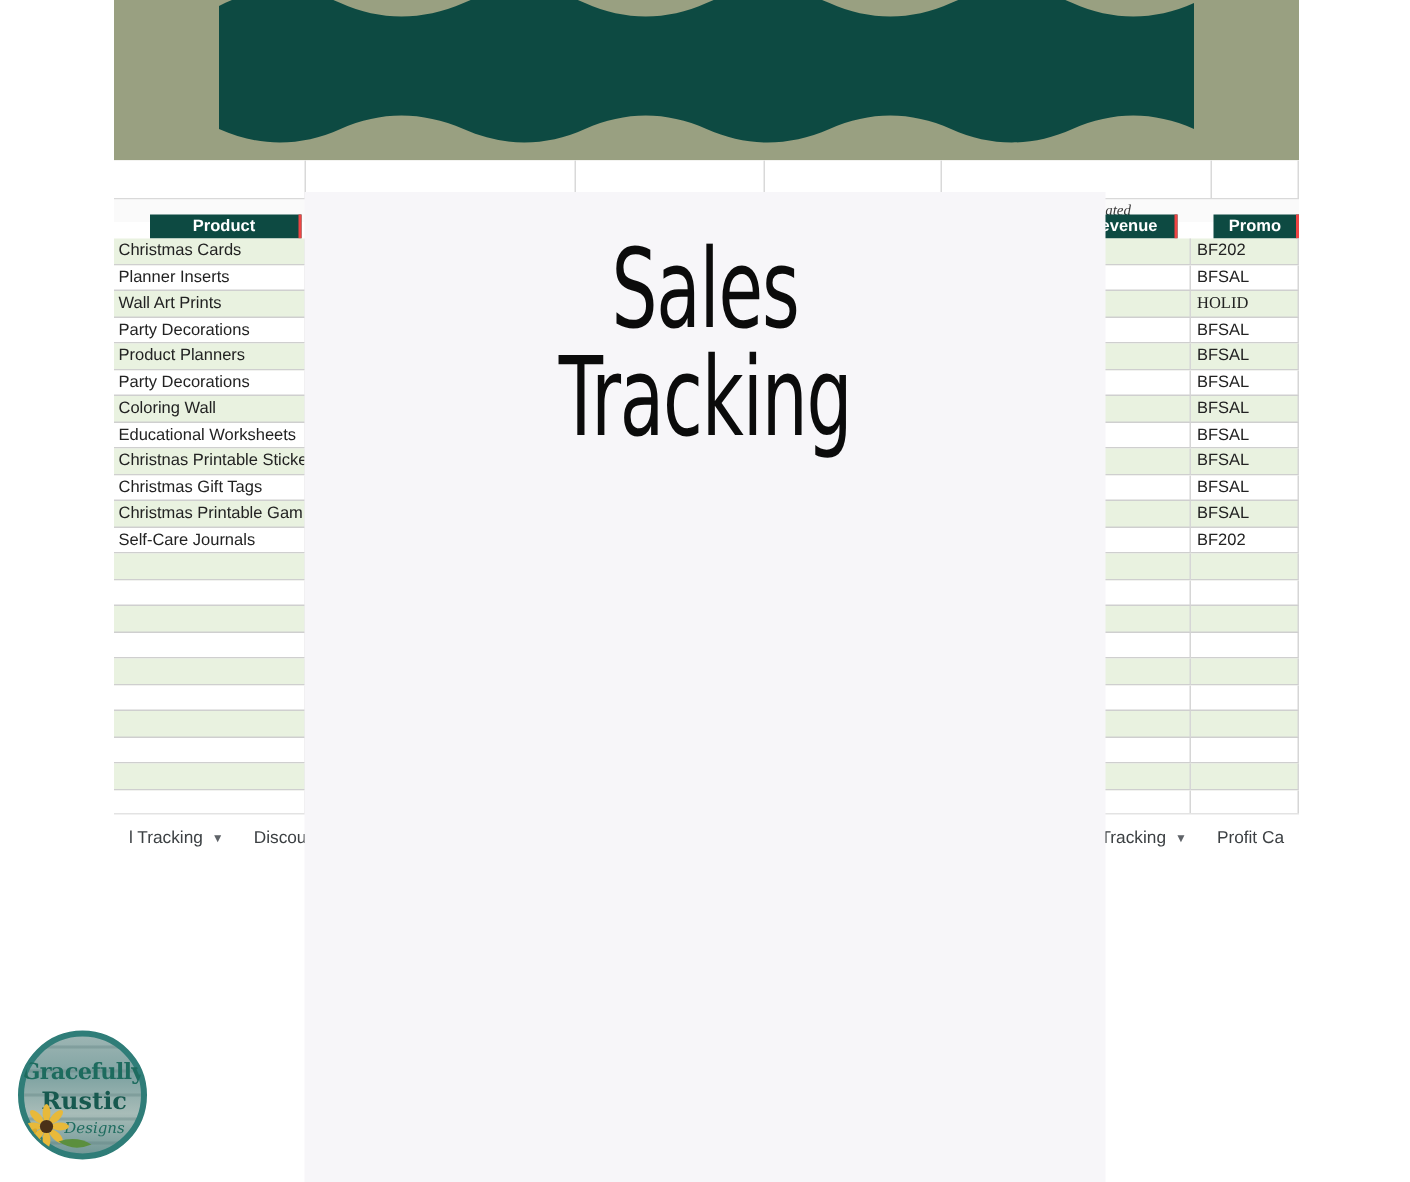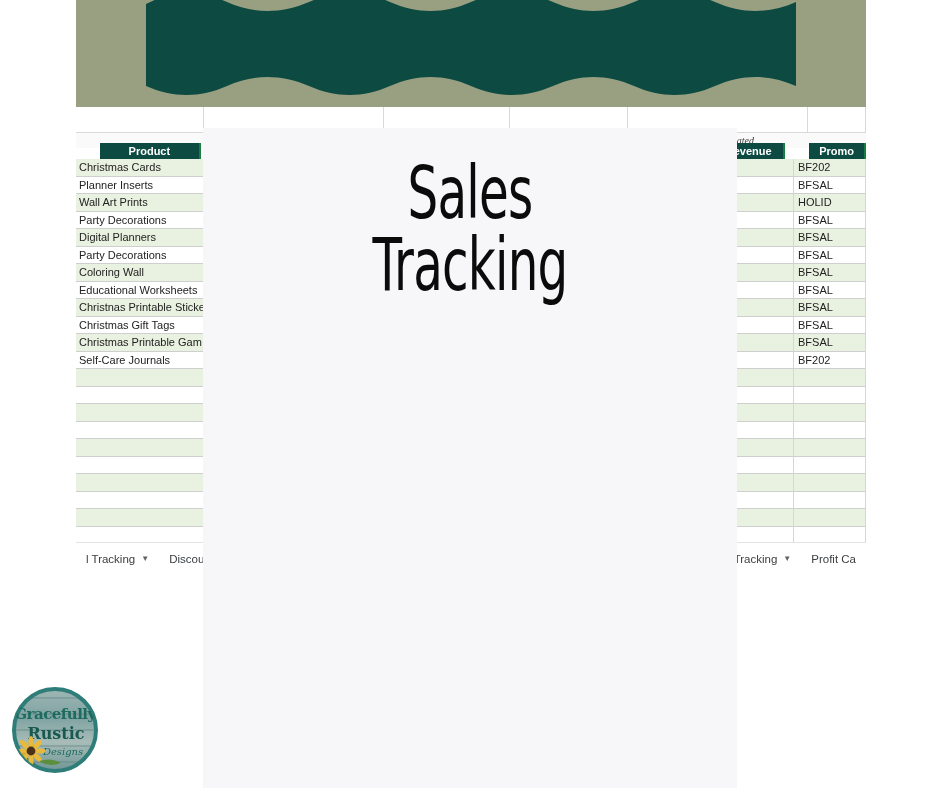--- a/index.html
+++ b/index.html
@@ -51,21 +51,21 @@
     padding-right:112px;
     background:#fafafa;
   }
   .instr-row .instr-text { font-family:"Liberation Serif", serif; font-style:italic; color:#3a3a3a; font-size:10px;}
 
   .grid { position:absolute; left:0; top:36px; width:790px; }
   .hdr-row { display:flex; height:16px; }
   .hdr-cell {
     background:#0d4a42; color:#ffffff; font-weight:bold; font-size:11px;
     display:flex; align-items:center; justify-content:center;
-    border-right:2px solid #15803d;
+    border-right:2px solid #ef4444;
     overflow:hidden; white-space:nowrap;margin-left:24px;
   }
   .data-row { display:flex; height:17.5px; }
   .data-row.alt .cell { background:#e9f2e0; }
   .cell {
     background:#ffffff;
     border-bottom:1px solid #cfcfcf;
     border-right:1px solid #d6d6d6;
     font-size:11px; color:#222;
     display:flex; align-items:center;
@@ -177,33 +177,33 @@
             <div class="cell" style="width: 90px;"></div>
             <div class="cell c-promo" style="width: 72px;">BFSAL</div>
           </div>
           <div class="data-row alt">
             <div class="cell" style="width: 128px;">Wall Art Prints</div>
             <div class="cell" style="width: 140px;"></div>
             <div class="cell" style="width: 126px;"></div>
             <div class="cell" style="width: 118px;"></div>
             <div class="cell" style="width: 116px;"></div>
             <div class="cell" style="width: 90px;"></div>
-            <div class="cell c-promo" style="width: 72px;">HOLID</div>
+            <div class="cell c-promo" style="width: 72px; font-family: Liberation Serif, serif;">HOLID</div>
           </div>
           <div class="data-row">
             <div class="cell" style="width: 128px;">Party Decorations</div>
             <div class="cell" style="width: 140px;"></div>
             <div class="cell" style="width: 126px;"></div>
             <div class="cell" style="width: 118px;"></div>
             <div class="cell" style="width: 116px;"></div>
             <div class="cell" style="width: 90px;"></div>
             <div class="cell c-promo" style="width: 72px;">BFSAL</div>
           </div>
           <div class="data-row alt">
-            <div class="cell" style="width: 128px;">Digital Planners</div>
+            <div class="cell" style="width: 128px;">Product Planners</div>
             <div class="cell" style="width: 140px;"></div>
             <div class="cell" style="width: 126px;"></div>
             <div class="cell" style="width: 118px;"></div>
             <div class="cell" style="width: 116px;"></div>
             <div class="cell" style="width: 90px;"></div>
             <div class="cell c-promo" style="width: 72px;">BFSAL</div>
           </div>
           <div class="data-row">
             <div class="cell" style="width: 128px;">Party Decorations</div>
             <div class="cell" style="width: 140px;"></div>

